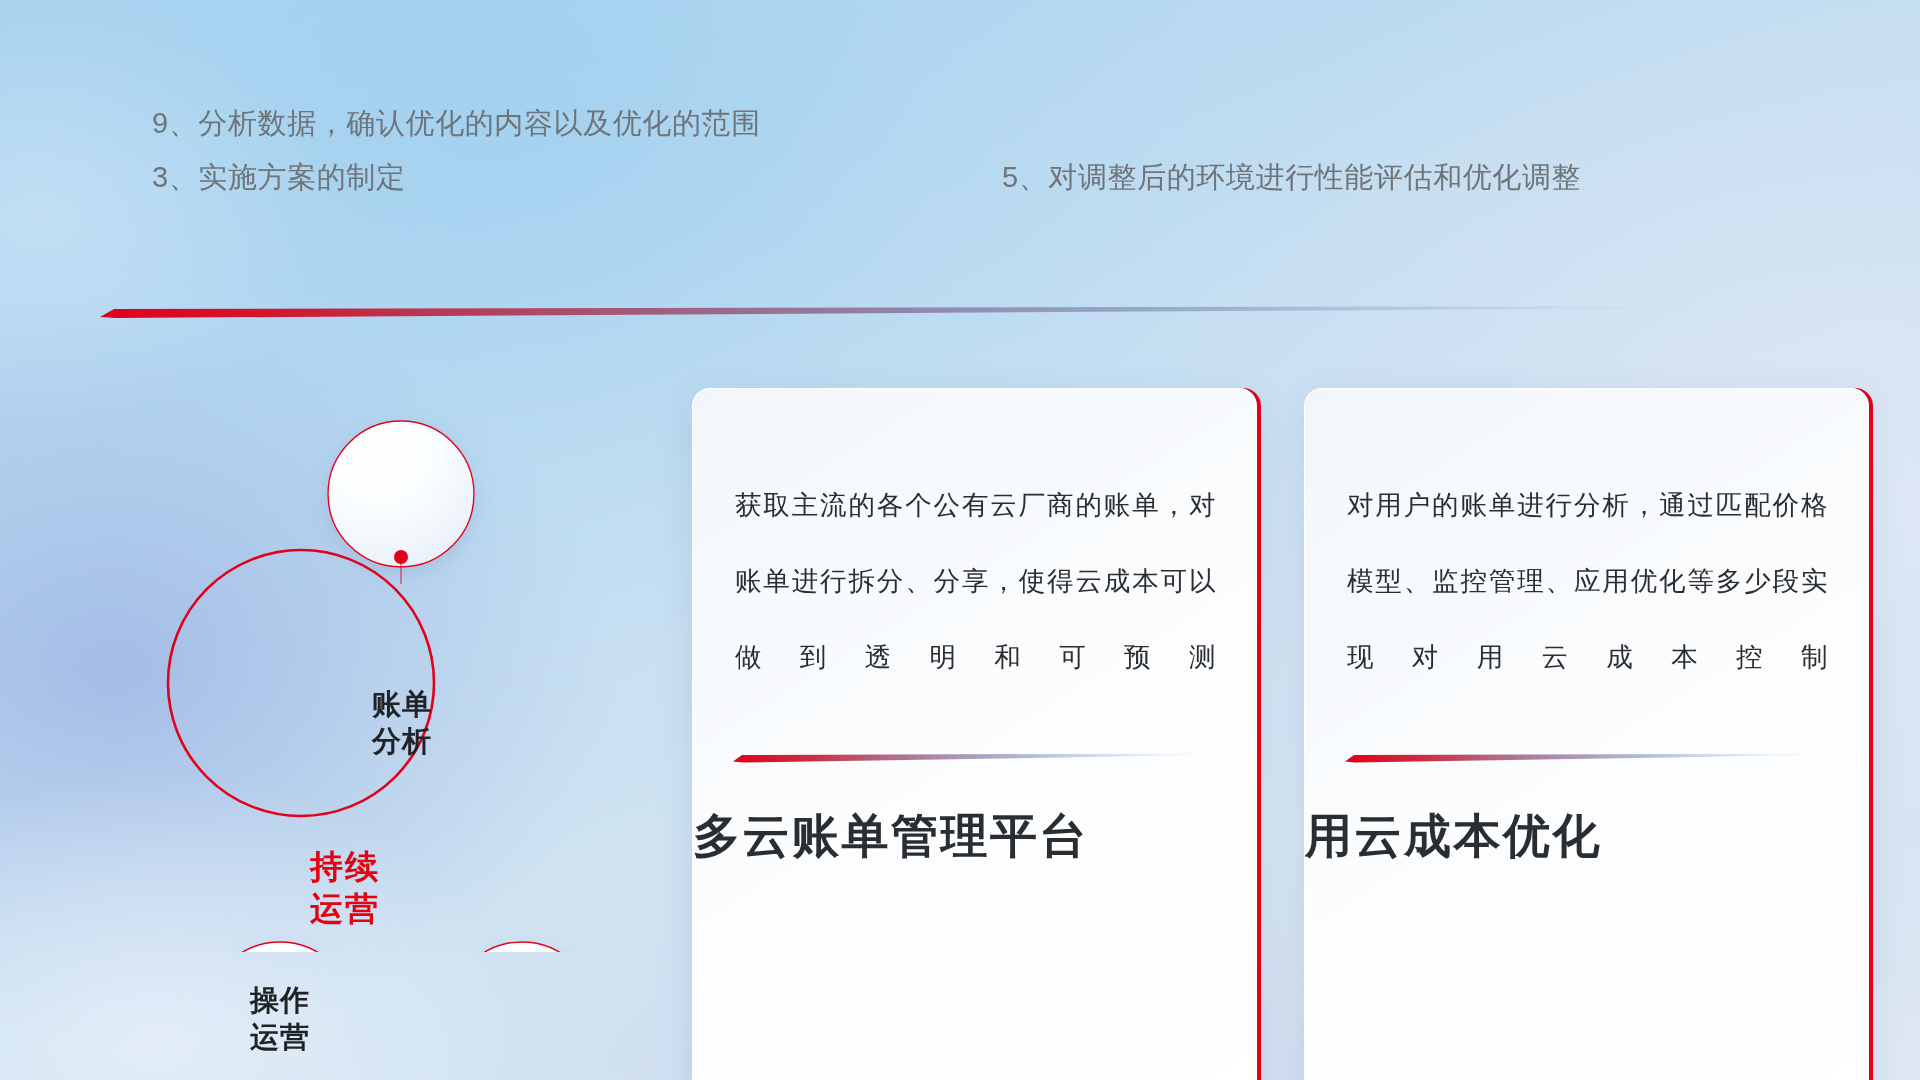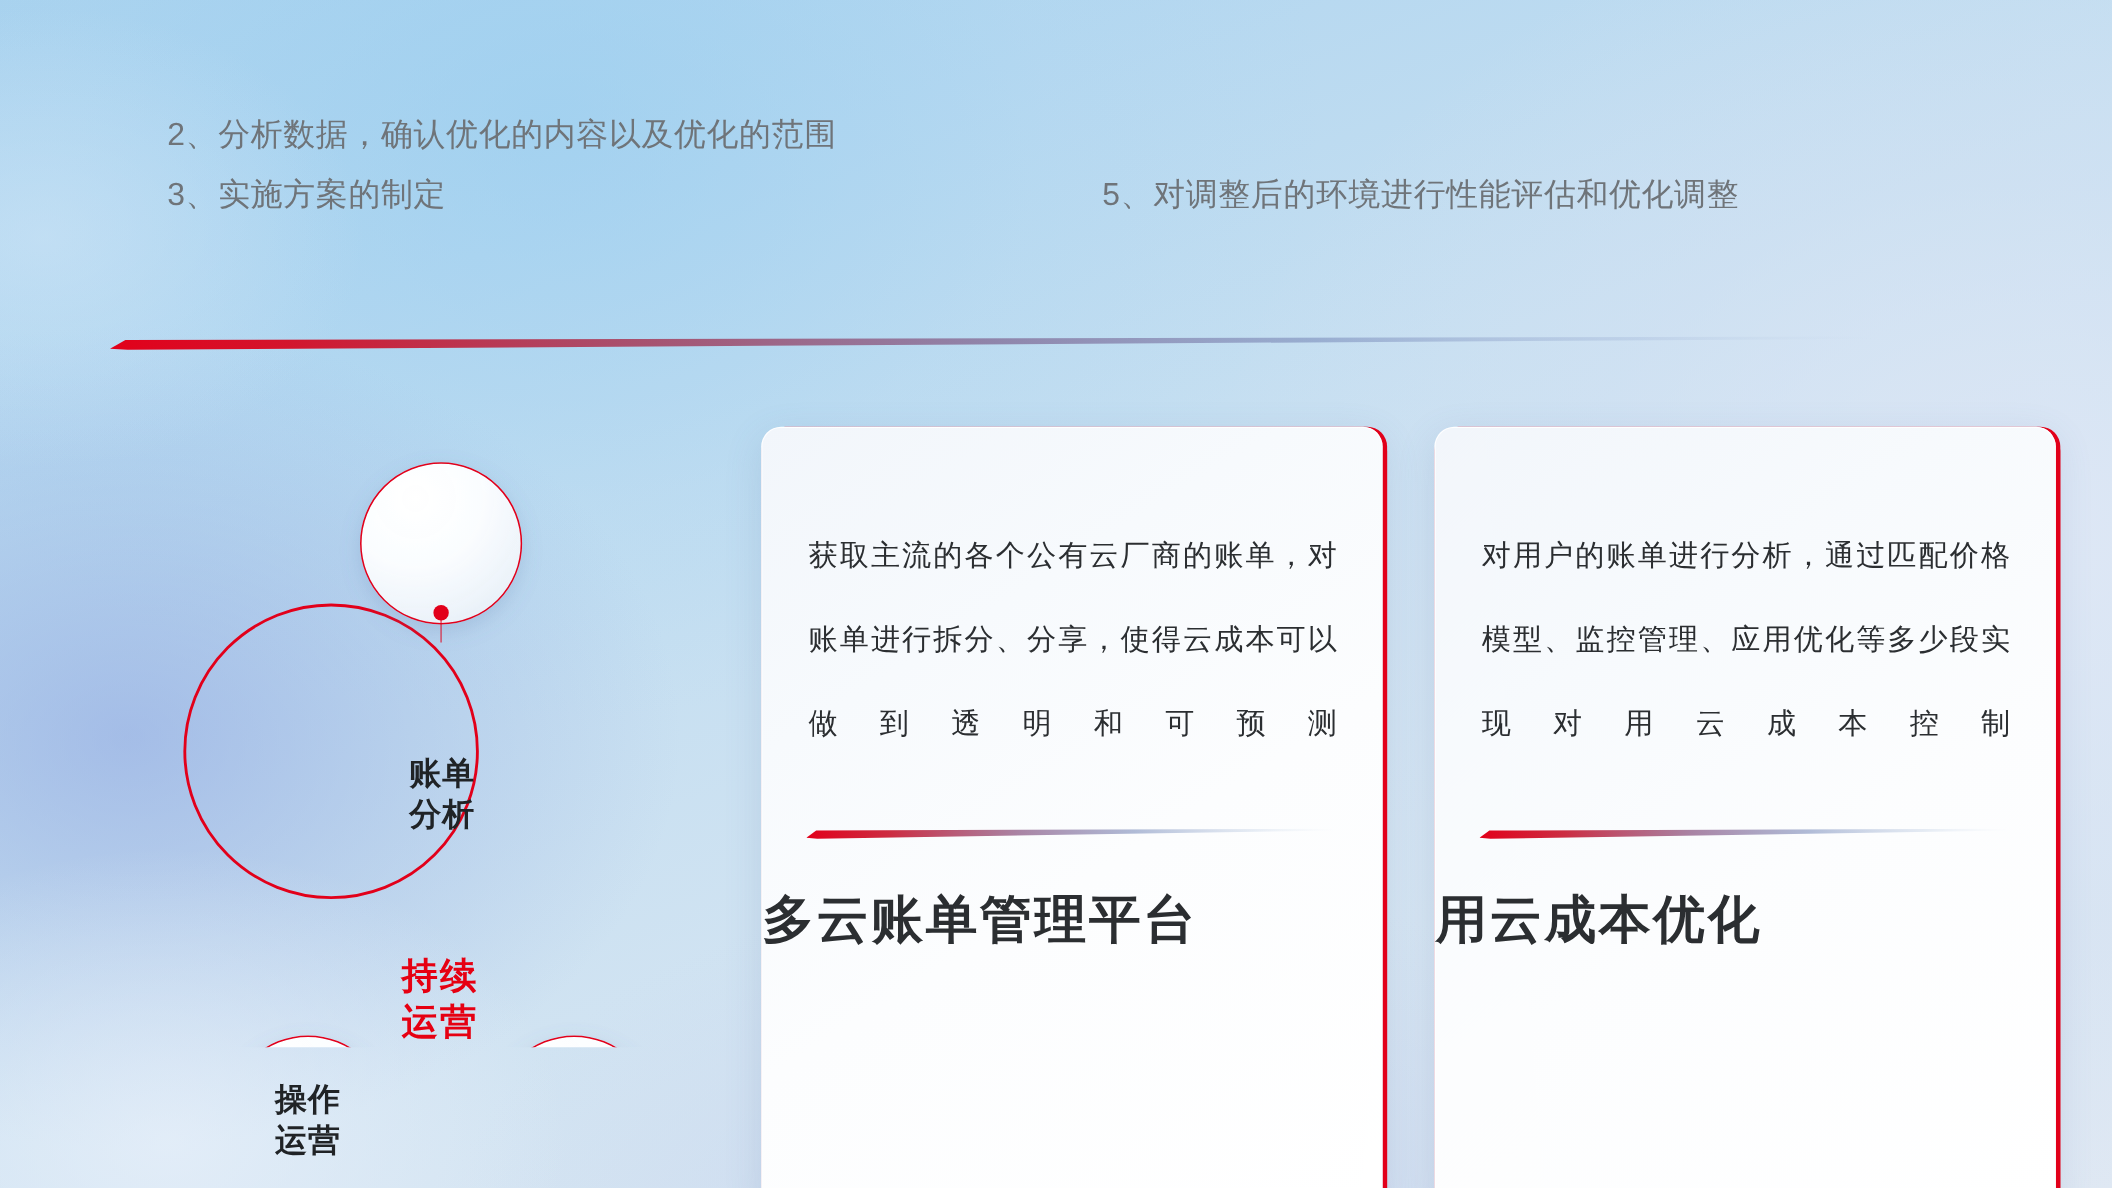--- a/index.html
+++ b/index.html
@@ -47,38 +47,38 @@
     letter-spacing:0.6px;
   }
 
   
   .divider-wrap {
     position:absolute; left:100px; top:305px; width:1610px; height:14px;
   }
   .divider-wrap svg { display:block; }
 
   
-  .diagram { position:absolute; left:95px; top:352px; width:540px; height:600px;font-family:Liberation Serif, serif; }
+  .diagram { position:absolute; left:95px; top:352px; width:540px; height:600px; }
   .diagram svg { display:block; }
   .bubble-label {
     position:absolute;
     text-align:center;
     color:#202326;
     font-size:29px;
     font-weight:bold;
     line-height:37px;
     letter-spacing:1px;
     pointer-events:none;
   }
   .bubble-label.lbl-top  { left:222px; top:334px; width:170px; }
   .bubble-label.lbl-bl   { left:100px; top:630px; width:170px; }
   .bubble-label.lbl-br   { left:345px; top:630px; width:170px; }
   .center-label {
-    position:absolute; left:215px; top:515px; width:180px;
-    text-align:center; color:#e60012; font-size:33px; font-weight:bold;
+    position:absolute; left:215px; top:494px; width:180px;
+    color:#e60012; font-size:33px; font-weight:bold;
     line-height:42px; letter-spacing:2px; pointer-events:none;
   }
 
   
   .card {
     position:absolute;
     top:388px;
     width:565px;
     height:711px;
     border-radius:18px;
@@ -123,21 +123,21 @@
 
 <div class="bg bg-base"></div>
 <div class="bg bg-blob-2"></div>
 <div class="bg bg-blob-1"></div>
 <div class="bg bg-blob-3"></div>
 <div class="bg bg-blob-4"></div>
 <div class="bg bg-blob-5"></div>
 <div class="bg bg-blob-6"></div>
 
 <div class="bullets-left">
-  <div class="bullet-line">2、分析数据，确认优化的内容以及优化的范围</div>
+  <div class="bullet-line">9、分析数据，确认优化的内容以及优化的范围</div>
   <div class="bullet-line">3、实施方案的制定</div>
 </div>
 
 <div class="bullets-right">
   <div class="bullet-line">5、对调整后的环境进行性能评估和优化调整</div>
 </div>
 
 <div class="divider-wrap">
   <svg width="1610" height="14" viewBox="0 0 1610 14" xmlns="http://www.w3.org/2000/svg">
     <defs>

